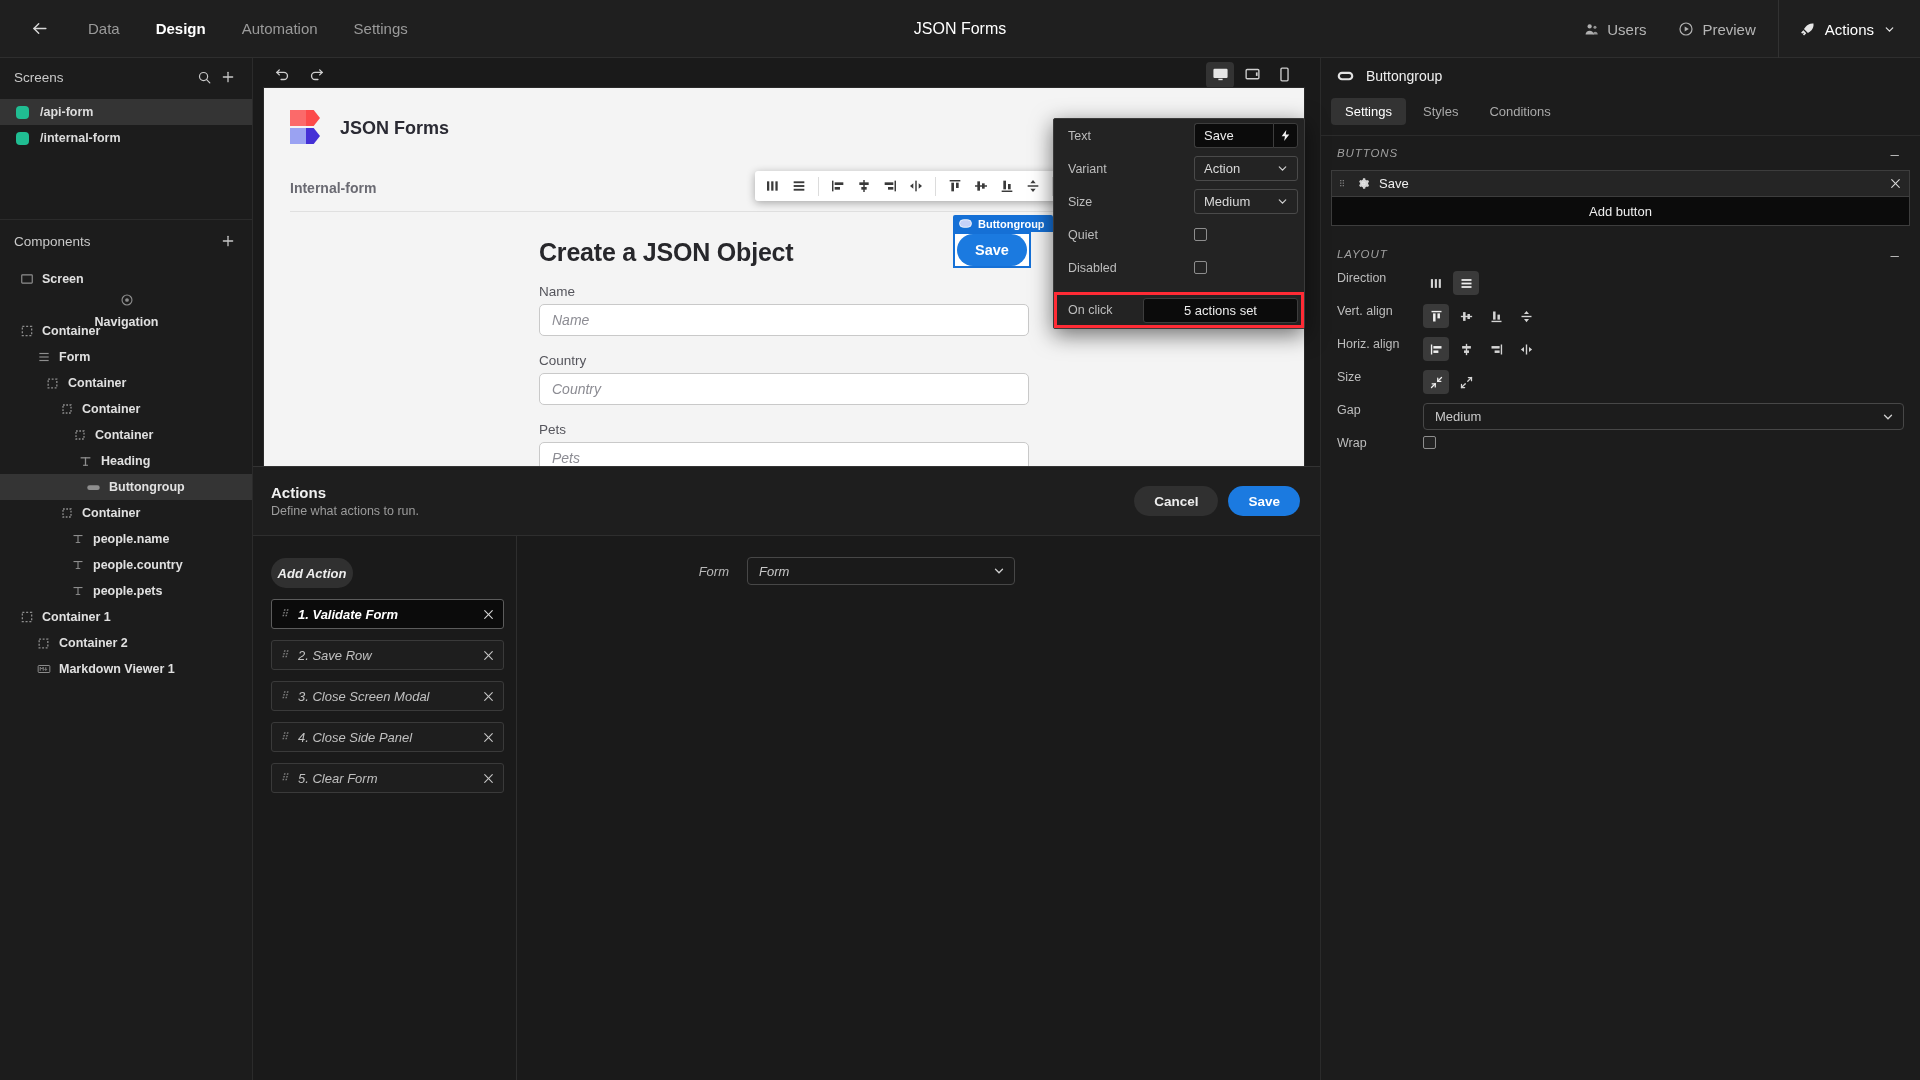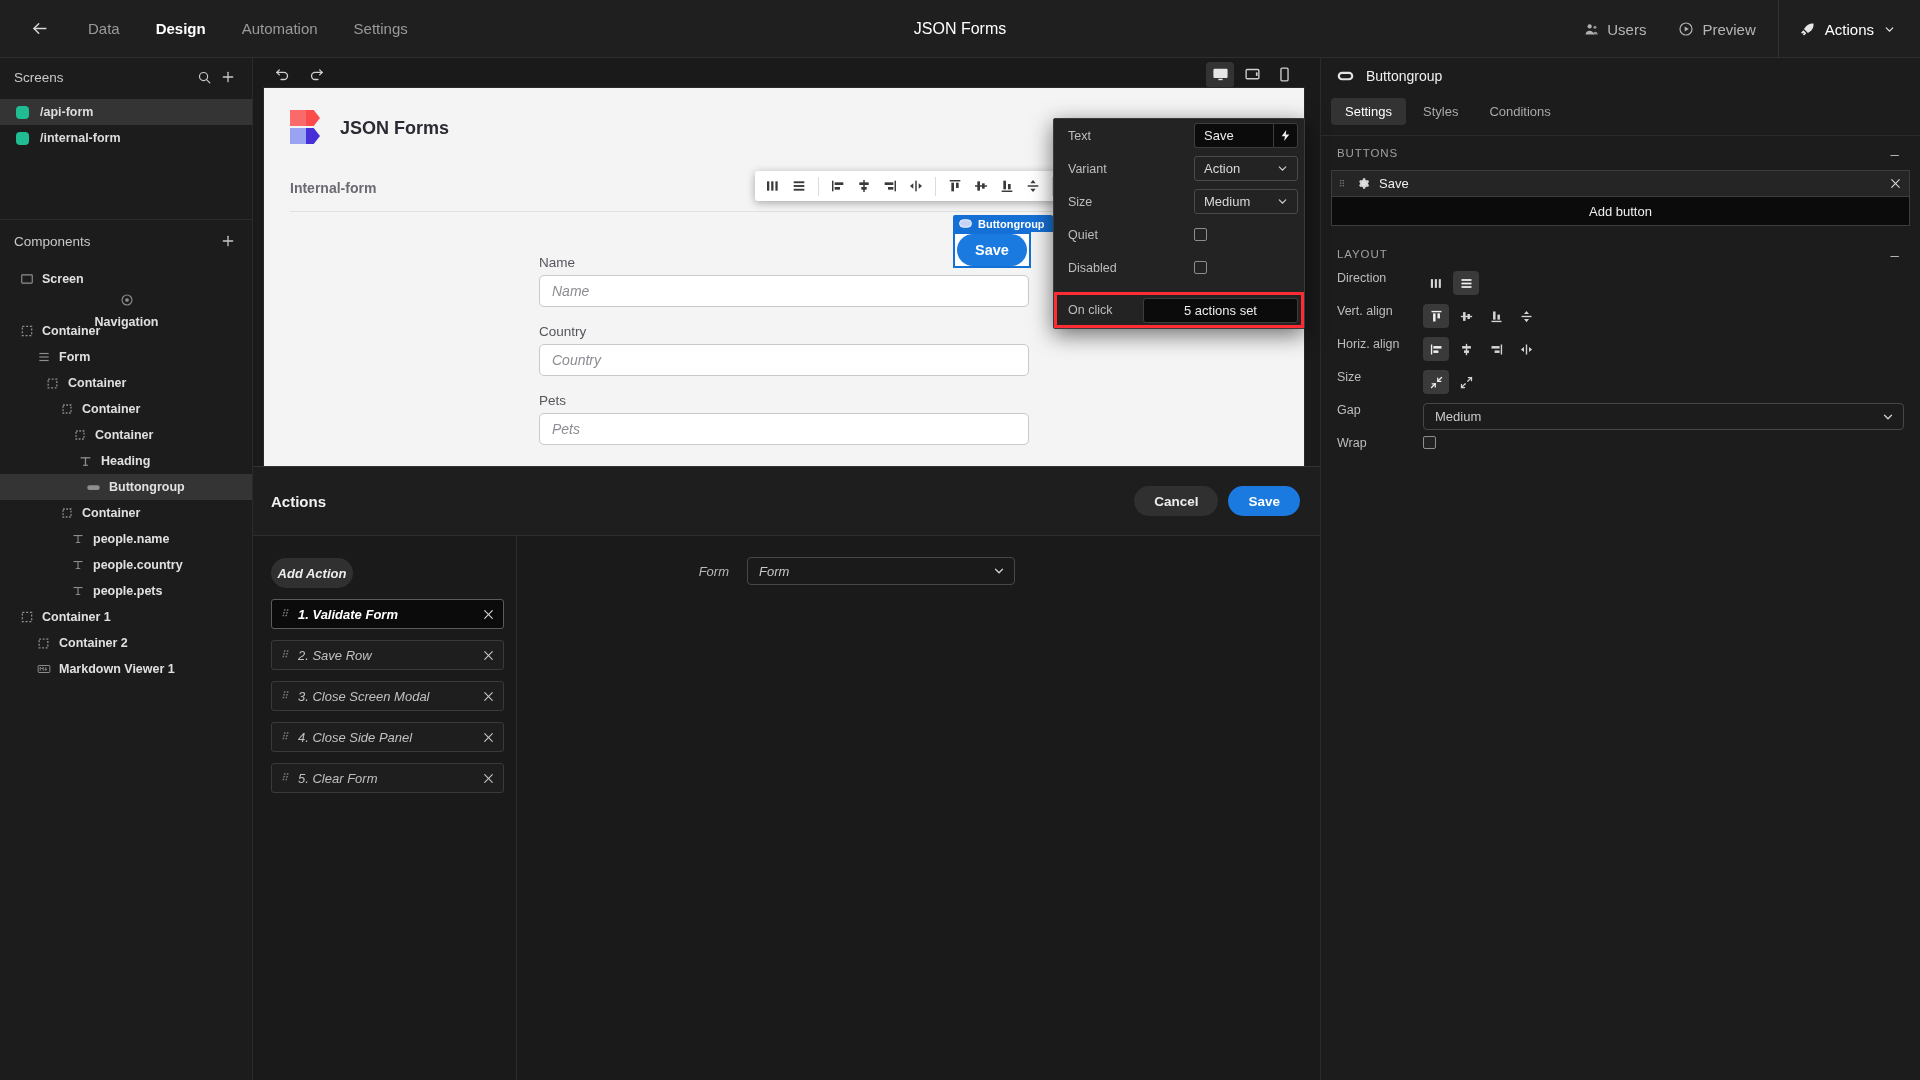--- a/index.html
+++ b/index.html
@@ -273,21 +273,21 @@
   }
   .rp-tabs { display: flex; gap: 3px; padding: 0 10px; height: 36px; align-items: center; }
   .rp-tab {
     height: 27px; padding: 0 14px; border-radius: 4px; display: flex; align-items: center;
     font-size: 13px; color: #a9a9a9; cursor: pointer;
   }
   .rp-tab.active { background: #333333; color: #ffffff; }
   .rp-sep { height: 1px; background: #2b2b2b; margin-top: 6px; }
   .rp-section-head {
     height: 34px; display: flex; align-items: center; padding: 0 16px;
-    font-size: 11.5px; letter-spacing: 0.9px; color: #a0a0a0;
+    font-size: 11.5px; letter-spacing: 0.9px; color: #a0a0a0; font-style: italic;
   }
   .rp-section-head .ttl { flex: 1; }
   .collapse {
     width: 18px; height: 18px; display: flex; align-items: center; justify-content: center;
     color: #b5b5b5; cursor: pointer; font-size: 15px;
   }
   .btn-list { margin: 0 10px; }
   .btn-item {
     height: 27px; border: 1px solid #3d3d3d; display: flex; align-items: center;
     background: #252525; cursor: pointer;
@@ -632,20 +632,21 @@
             <span class="l3"></span>
             <span class="l4"></span>
         </span>
         <span class="app-name">JSON Forms</span>
       </div>
       <div class="crumb">Internal-form</div>
       <div class="app-head-sep"></div>
     </div>
     <div class="form-wrap">
       <div class="form-inner">
+        <div class="form-title">Create a JSON Object</div>
         <div class="field-label">Name</div>
         <div class="field-input">Name</div>
         <div class="field-label">Country</div>
         <div class="field-input">Country</div>
         <div class="field-label">Pets</div>
         <div class="field-input">Pets</div>
       </div>
     </div>
   </div>
 
@@ -797,20 +798,21 @@
     <div class="onclick-row">
       <span class="onclick-label">On click</span>
       <span class="onclick-val">5 actions set</span>
     </div>
   </div>
 
   <div class="drawer">
     <div class="drawer-head">
       <div class="dh-text">
         <div class="dh-title">Actions</div>
+        <div class="dh-sub">Define what actions to run.</div>
       </div>
       <div class="dbtn ghost">Cancel</div>
       <div class="dbtn primary">Save</div>
     </div>
     <div class="drawer-body">
       <div class="actions-col">
         <div class="add-action">Add Action</div>
         <div class="action-item selected">
           <span class="grip">⠿</span>
           <span class="ai-label">1. Validate Form</span>

